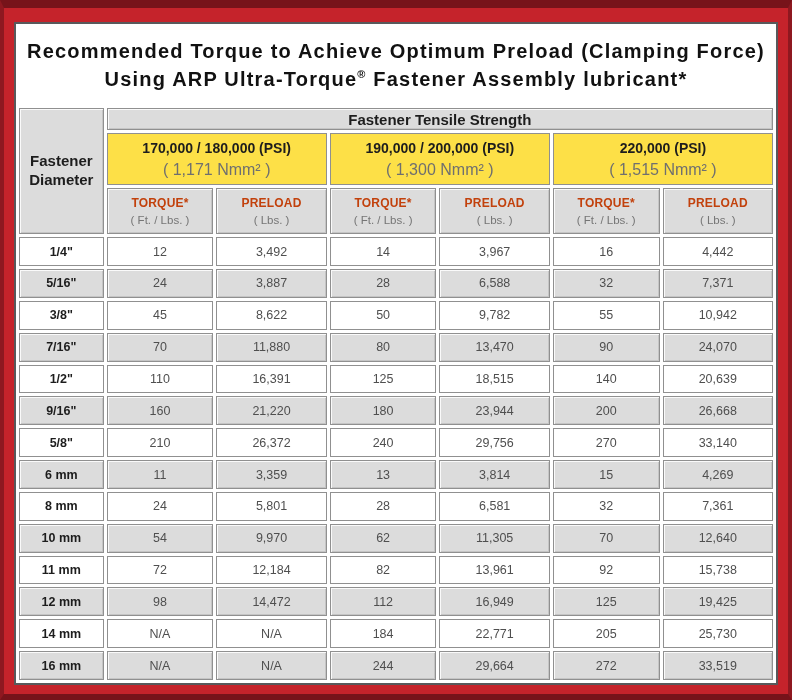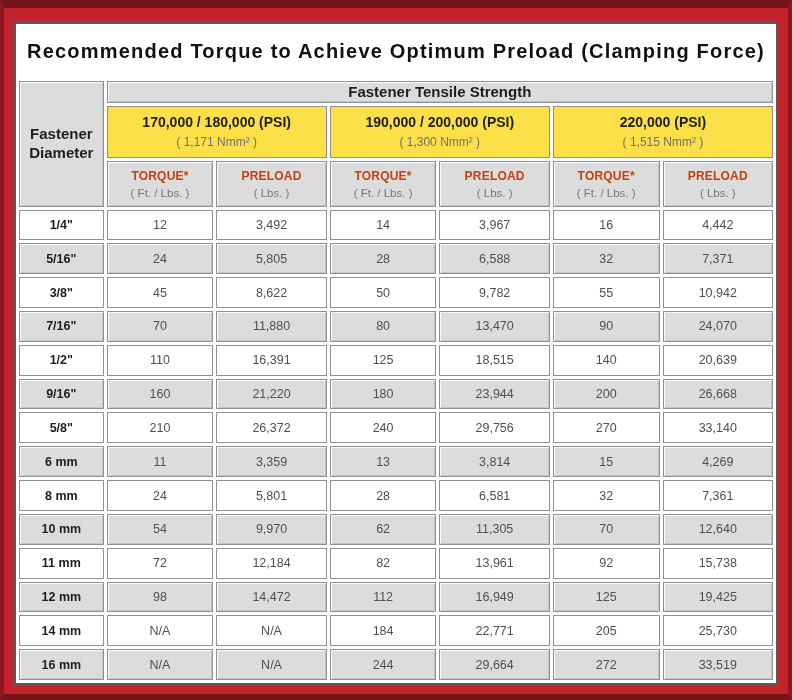--- a/index.html
+++ b/index.html
@@ -52,41 +52,42 @@
   }
   .cell-white { background: #fde047; }
 
   tr.r-tensile th { height: 22px; }
   tr.r-psi th { height: 52px; }
   tr.r-colhead th { height: 46px; }
 
   .diam-head { font-size: 15px; font-weight: bold; color: #1d1d1d; line-height: 1.25; }
   .tensile-head { font-size: 15px; font-weight: bold; color: #1d1d1d; }
   .psi-main { font-size: 14px; font-weight: bold; color: #1d1d1d; }
-  .psi-sub { font-size: 12px; font-weight: normal; color: #6f6f6f; margin-top: 5px; }
+  .psi-sub { font-size: 16px; font-weight: normal; color: #6f6f6f; margin-top: 5px; }
   .colhead-main { font-size: 12px; font-weight: bold; color: #c2410c; letter-spacing: 0.2px; }
   .colhead-sub { font-size: 11.5px; font-weight: normal; color: #757575; margin-top: 4px; text-align: center; }
 
   tbody td { font-size: 12.5px; color: #4f4f4f; }
   tbody td.diam { font-weight: bold; color: #1d1d1d; }
   tbody tr.plain td { background: #ffffff; }
   tbody tr.shade td {
     background: #dcdcdc;
     box-shadow: inset 1px 1px 0 rgba(255,255,255,0.85), inset -1px -1px 0 rgba(0,0,0,0.10);
   }
 </style>
 </head>
 <body>
 
 <div class="page">
   <div class="content">
 
     <div class="title-block">
       <div class="title-line">
         <span>Recommended Torque to Achieve Optimum Preload (Clamping Force)</span><br>
+        <span><span>Using ARP Ultra-Torque</span><sup>®</sup><span> Fastener Assembly lubricant*</span></span>
       </div>
     </div>
 
     <div class="table-wrap">
       <table>
         <colgroup>
           <col style="width:11.5%">
           <col style="width:14.5%">
             <col style="width:15%">
           <col style="width:14.5%">
@@ -149,21 +150,21 @@
               <td class="val">12</td>
               <td class="val">3,492</td>
               <td class="val">14</td>
               <td class="val">3,967</td>
               <td class="val">16</td>
               <td class="val">4,442</td>
             </tr>
             <tr class="shade">
               <td class="diam">5/16"</td>
               <td class="val">24</td>
-              <td class="val">5,805</td>
+              <td class="val">3,887</td>
               <td class="val">28</td>
               <td class="val">6,588</td>
               <td class="val">32</td>
               <td class="val">7,371</td>
             </tr>
             <tr class="plain">
               <td class="diam">3/8"</td>
               <td class="val">45</td>
               <td class="val">8,622</td>
               <td class="val">50</td>

